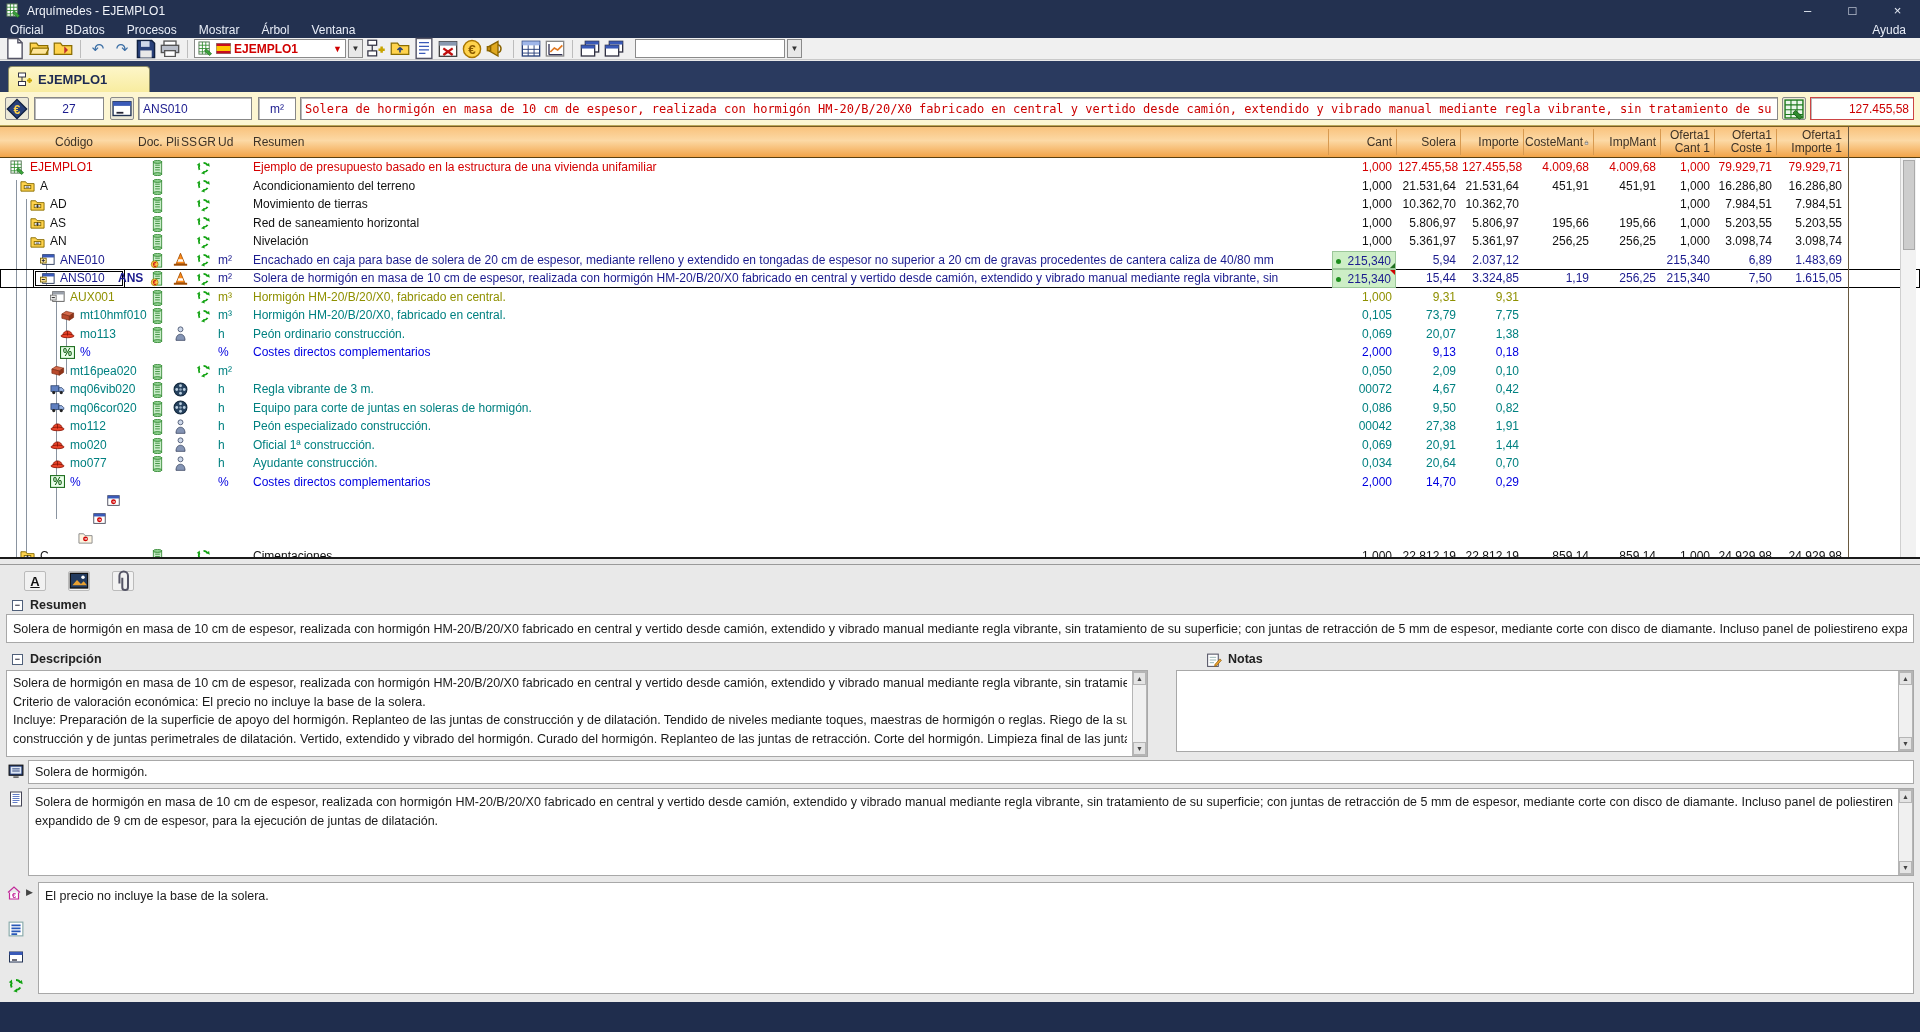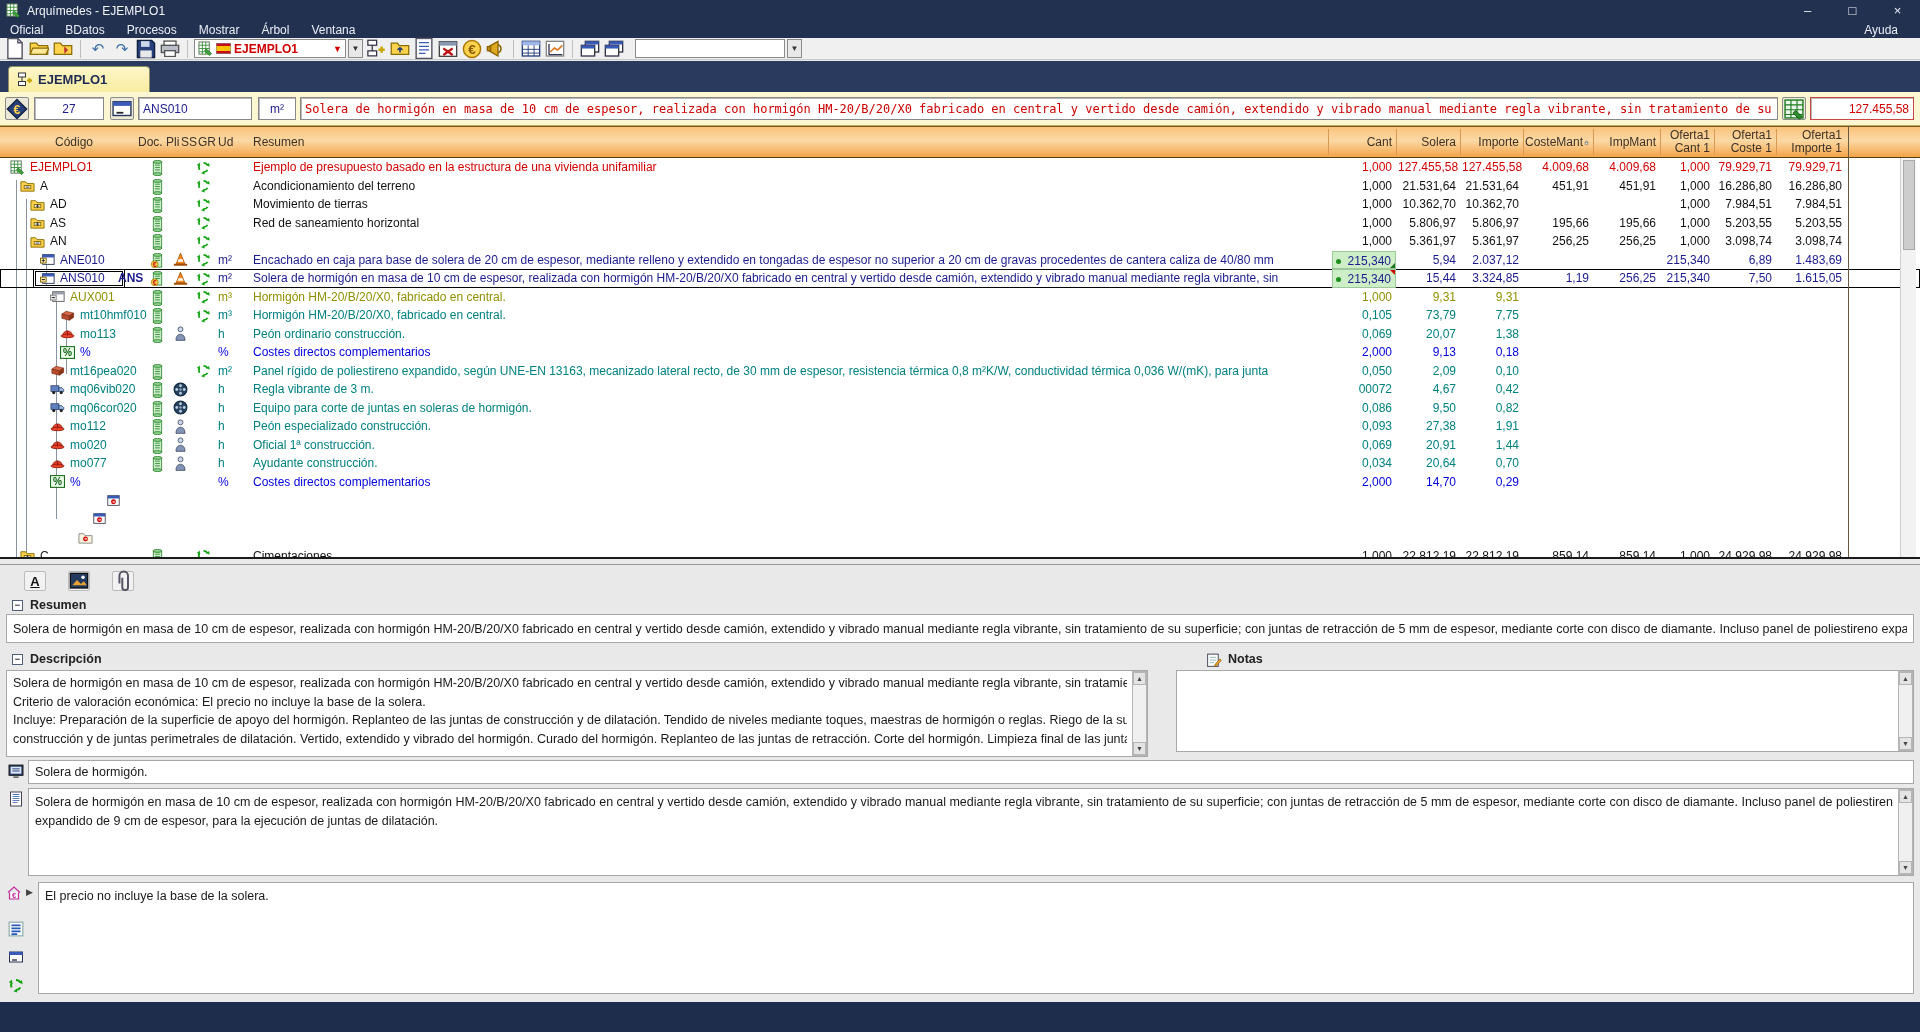--- a/index.html
+++ b/index.html
@@ -5,21 +5,21 @@
   *{margin:0;padding:0;box-sizing:border-box}
   html,body{width:1920px;height:1032px;overflow:hidden}
   body{position:relative;background:#e9e9e9;font-family:"Liberation Sans",sans-serif;font-size:12px;color:#111}
 
   
   #titlebar{position:absolute;left:0;top:0;width:1920px;height:21px;background:#233150;color:#f2f5fb;display:flex;align-items:center;font-size:12px}
   #titlebar .appicon{margin:0 6px 0 6px;width:15px;height:15px}
   #wincontrols{position:absolute;right:0;top:0;height:21px;display:flex}
   #wincontrols .wbtn{width:45px;height:21px;display:flex;align-items:center;justify-content:center;color:#e8edf7;font-size:13px}
   #menubar{position:absolute;left:0;top:21px;width:1920px;height:17px;background:#233150;color:#e9eef8;display:flex;align-items:center;gap:22px;padding-left:10px;font-size:12px}
-  #menu-right{position:absolute;right:22px;top:0;height:17px;display:flex;align-items:center}
+  #menu-right{position:absolute;right:14px;top:0;height:17px;display:flex;align-items:center}
   #toolbar{position:absolute;left:0;top:38px;width:1920px;height:22px;background:#f0f0f0;border-bottom:1px solid #c9c9c9;display:flex;align-items:center;padding-left:4px;gap:2px}
   .tbtn{width:22px;height:20px;display:flex;align-items:center;justify-content:center;border:1px solid transparent;border-radius:2px}
   .tsep{width:1px;height:18px;background:#bdbdbd;margin:0 4px}
   .tcombo{height:19px;background:#fff;border:1px solid #8a8a8a;display:flex;align-items:center;padding:0 3px;gap:3px}
   #project-combo{width:152px}
   #project-combo .plabel{color:#d00000;font-weight:bold;font-size:12px;flex:1}
   .combo-arrow{width:15px;height:19px;background:#e8e8e8;border:1px solid #8a8a8a;display:flex;align-items:center;justify-content:center;font-size:8px;color:#333}
   #empty-combo{width:150px;margin-left:8px}
   .glyphbtn{font-size:15px;color:#3a6ea5;line-height:1}
 
@@ -509,20 +509,21 @@
           </defs>
           <use href="#rcy"></use>
           <g transform="rotate(120 8 8)">
             <use href="#rcy"></use>
           </g>
           <g transform="rotate(240 8 8)">
             <use href="#rcy"></use>
           </g>
         </svg>
       </span>
+      <span class="rres">Nivelación</span>
       <span class="ncell" style="left:1330px;width:66px">1,000</span>
       <span class="ncell" style="left:1398px;width:62px">5.361,97</span>
       <span class="ncell" style="left:1462px;width:61px">5.361,97</span>
       <span class="ncell" style="left:1525px;width:68px">256,25</span>
       <span class="ncell" style="left:1595px;width:65px">256,25</span>
       <span class="ncell" style="left:1662px;width:52px">1,000</span>
       <span class="ncell" style="left:1716px;width:60px">3.098,74</span>
       <span class="ncell" style="left:1778px;width:68px">3.098,74</span>
     </div>
     <div class="trow c-navy">
@@ -785,21 +786,20 @@
           <use href="#rcy"></use>
           <g transform="rotate(120 8 8)">
             <use href="#rcy"></use>
           </g>
           <g transform="rotate(240 8 8)">
             <use href="#rcy"></use>
           </g>
         </svg>
       </span>
       <span class="rud" style="left:218px">m²</span>
-      <span class="rres">Panel rígido de poliestireno expandido, según UNE-EN 13163, mecanizado lateral recto, de 30 mm de espesor, resistencia térmica 0,8 m²K/W, conductividad térmica 0,036 W/(mK), para junta</span>
       <span class="ncell" style="left:1330px;width:66px">0,050</span>
       <span class="ncell" style="left:1398px;width:62px">2,09</span>
       <span class="ncell" style="left:1462px;width:61px">0,10</span>
     </div>
     <div class="trow c-teal">
       <span class="ricon" style="left:50px">
         <svg viewBox="0 0 16 12">
           <rect x="1" y="2" width="8.5" height="6" fill="#6080c0" stroke="#223a66" stroke-width="0.8"></rect>
           <path d="M9.5 4h3l2.2 2.2V8H9.5z" fill="#9cb6e4" stroke="#223a66" stroke-width="0.8"></path>
           <circle cx="4" cy="9.3" r="1.7" fill="#222"></circle>
@@ -883,21 +883,21 @@
         </svg>
       </span>
       <span class="ricon" style="left:173px">
         <svg viewBox="0 0 12 14">
           <circle cx="6" cy="3.1" r="2.3" fill="#cdd8ea" stroke="#44506a" stroke-width="0.8"></circle>
           <path d="M1.8 13.4c0-3.6 1.6-5.7 4.2-5.7s4.2 2.1 4.2 5.7z" fill="#8494b4" stroke="#44506a" stroke-width="0.8"></path>
         </svg>
       </span>
       <span class="rud" style="left:218px">h</span>
       <span class="rres">Peón especializado construcción.</span>
-      <span class="ncell" style="left:1330px;width:66px">0,093</span>
+      <span class="ncell" style="left:1330px;width:66px">00042</span>
       <span class="ncell" style="left:1398px;width:62px">27,38</span>
       <span class="ncell" style="left:1462px;width:61px">1,91</span>
     </div>
     <div class="trow c-teal">
       <span class="ricon" style="left:50px">
         <svg viewBox="0 0 16 12">
           <path d="M3 8.2a5 5 0 0 1 10 0z" fill="#e8432a" stroke="#801000" stroke-width="0.8"></path>
           <ellipse cx="8" cy="8.6" rx="7" ry="1.9" fill="#e8432a" stroke="#801000" stroke-width="0.8"></ellipse>
           <path d="M8 3.2v5" stroke="#801000" stroke-width="0.8"></path>
         </svg>

